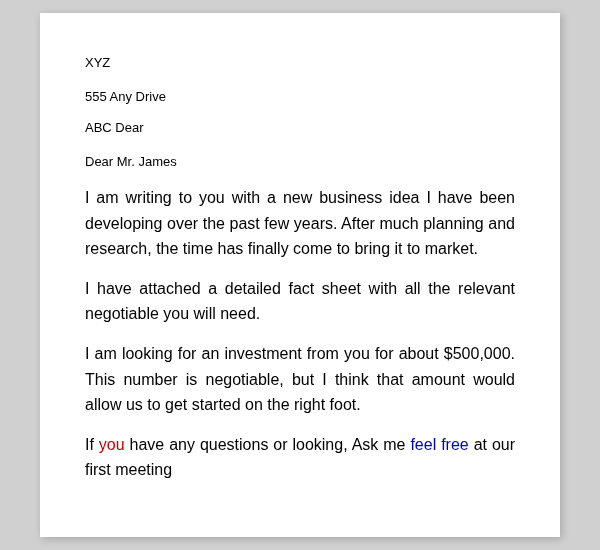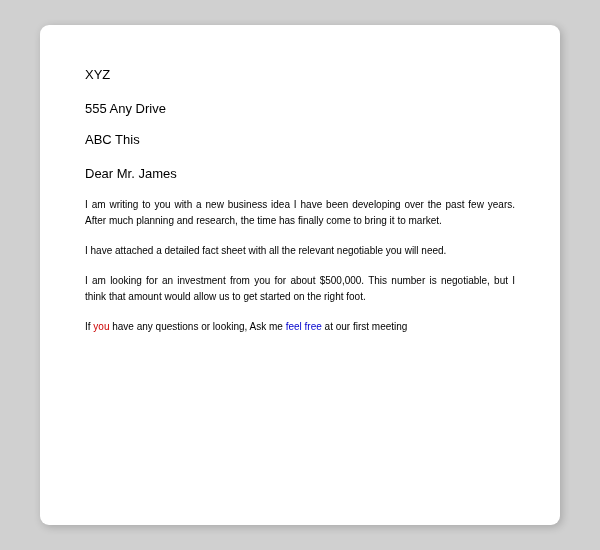--- a/index.html
+++ b/index.html
@@ -17,39 +17,38 @@
       height: 550px;
       font-family: Arial, sans-serif;
     }
 
     .letter-container {
       background-color: #ffffff;
       width: 520px;
       min-height: 500px;
       padding: 40px 45px;
       box-shadow: 2px 2px 8px rgba(0,0,0,0.2);
-      border-radius: 9px;
     }
 
     .letter-line {
       font-size: 13px;
       color: #000000;
       line-height: 1.5;
     }
 
     .section-gap {
       margin-bottom: 14px;
     }
 
     .small-gap {
       margin-bottom: 12px;
     }
 
     .paragraph {
-      font-size: 10px;
+      font-size: 16px;
       color: #000000;
       line-height: 1.6;
       text-align: justify;
       margin-bottom: 14px;
     }
 
     .feel-free {
       color: #0000cc;
       text-decoration-style: dotted;
     }
@@ -62,21 +61,21 @@
 <body>
 
 <div class="letter-container">
 
   <div class="section-gap">
     <p class="letter-line">XYZ</p>
   </div>
 
   <div class="section-gap">
     <p class="letter-line small-gap">555 Any Drive</p>
-    <p class="letter-line">ABC This</p>
+    <p class="letter-line">ABC Dear</p>
   </div>
 
   <div class="section-gap">
     <p class="letter-line">Dear Mr. James</p>
   </div>
 
   <p class="paragraph">I am writing to you with a new business idea I have been developing over the past few years. After much planning and research, the time has finally come to bring it to market.</p>
 
   <p class="paragraph">I have attached a detailed fact sheet with all the relevant negotiable you will need.</p>
 

